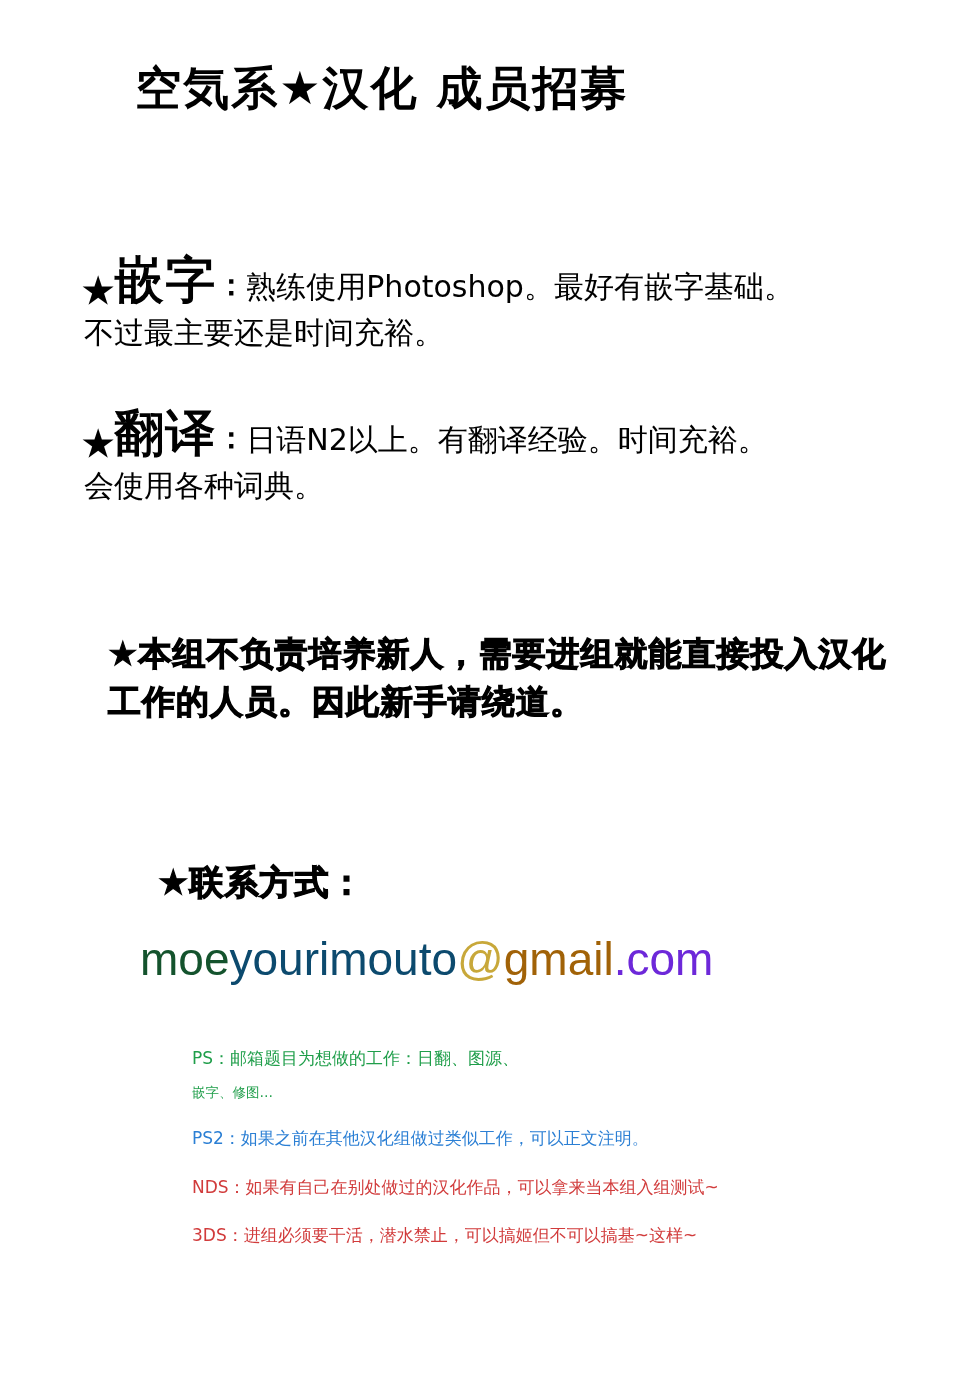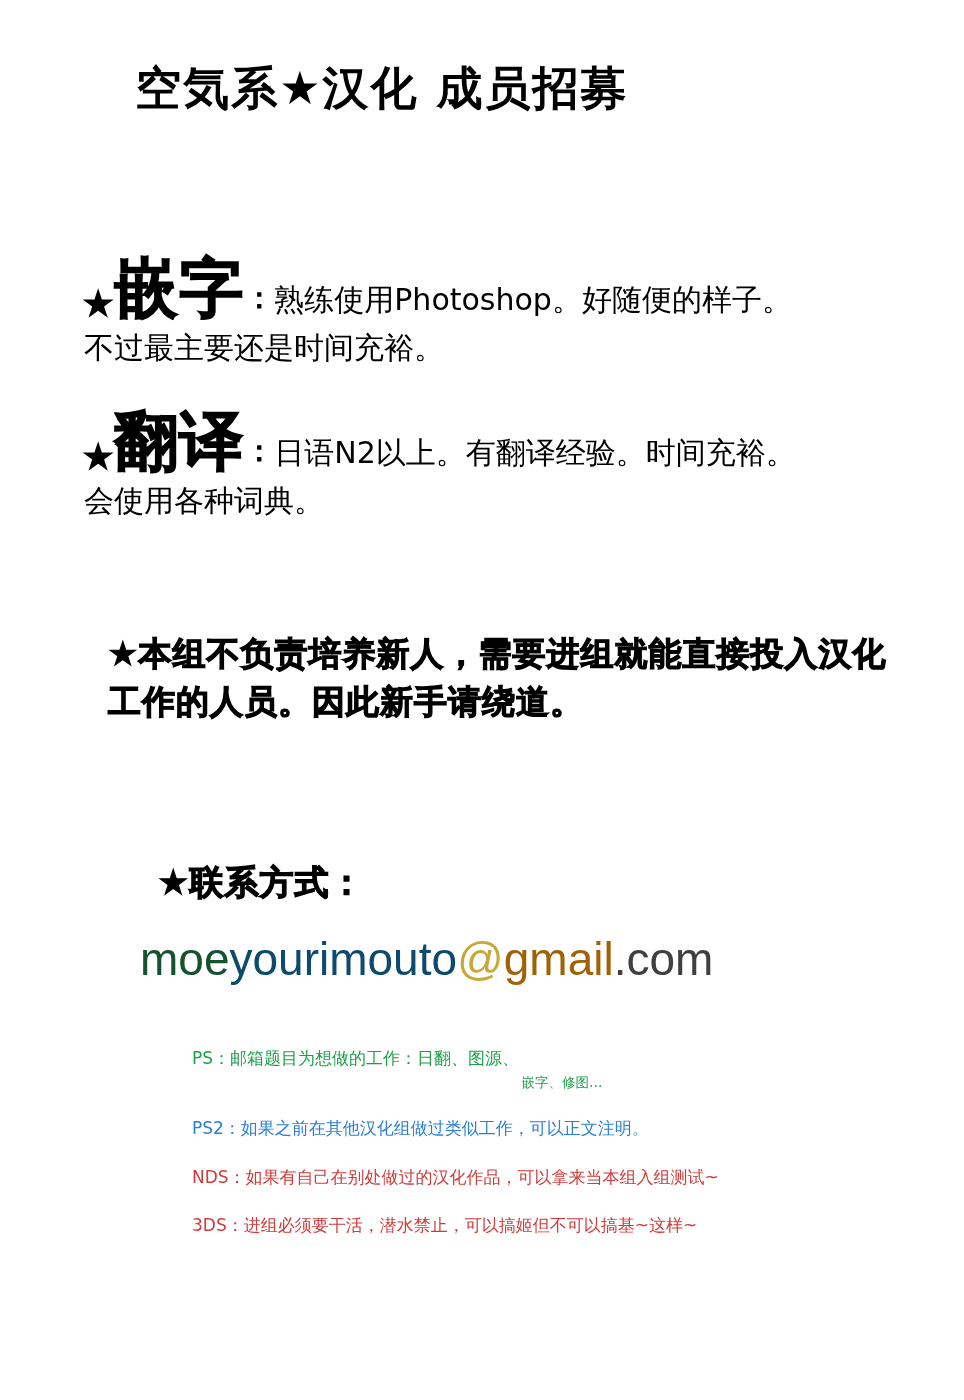--- a/index.html
+++ b/index.html
@@ -47,22 +47,22 @@
     display: block;
     white-space: nowrap;
     line-height: 1.15;
   }
   .role-star {
     font-size: 36px;
     font-weight: bold;
     vertical-align: -6px;
   }
   .role-head {
-    font-size: 64px;
-    font-weight: bold;
+    font-size: 50px;
+    font-weight: normal;
     letter-spacing: 1px;
     -webkit-text-stroke: 1.4px #000;
     font-family: "DejaVu Sans", "Liberation Sans", sans-serif;
   }
   .role-colon {
     font-size: 30px;
     font-weight: bold;
     vertical-align: 2px;
   }
   .role-text {
@@ -127,50 +127,49 @@
   }
   .note {
     font-size: 17px;
     line-height: 1.55;
     margin-bottom: 22px;
     font-family: "DejaVu Sans", "Liberation Sans", sans-serif;
   }
   .note-sub {
     font-size: 13.5px;
     display: block;
-    margin-top: 1px;
-    text-align: center;
+    margin-top: 11px;
   }
 </style>
 </head>
 <body>
 
 <div class="page">
 
   <div class="title">空気系★汉化 成员招募</div>
 
   <div class="role-block" id="role-typeset">
     <span class="role-line1">
-      <span class="role-star">★</span><span class="role-head">嵌字</span><span class="role-colon">：</span><span class="role-text">熟练使用Photoshop。好随便的样子。</span>
+      <span class="role-star">★</span><span class="role-head">嵌字</span><span class="role-colon">：</span><span class="role-text">熟练使用Photoshop。最好有嵌字基础。</span>
     </span>
     <span class="role-line2">不过最主要还是时间充裕。</span>
   </div>
 
   <div class="role-block" id="role-translate">
     <span class="role-line1">
       <span class="role-star">★</span><span class="role-head">翻译</span><span class="role-colon">：</span><span class="role-text">日语N2以上。有翻译经验。时间充裕。</span>
     </span>
     <span class="role-line2">会使用各种词典。</span>
   </div>
 
   <div class="notice">★本组不负责培养新人，需要进组就能直接投入汉化工作的人员。因此新手请绕道。</div>
 
   <div class="contact-heading">★联系方式：</div>
 
-  <div class="email"><span style="color: #14532d;">moe</span><span style="color: #0c4a6e;">yourimouto</span><span style="color: rgb(200, 168, 58);">@</span><span style="color: #a16207;">gmail</span><span style="color: #404040; margin-top: 24px;">.com</span></div>
+  <div class="email"><span style="color: #14532d;">moe</span><span style="color: #0c4a6e;">yourimouto</span><span style="color: rgb(200, 168, 58);">@</span><span style="color: #a16207;">gmail</span><span style="color: #6d28d9; margin-top: 24px;">.com</span></div>
 
   <div class="notes">
       <div class="note" style="color: rgb(31, 158, 74);"><span>PS：</span><span>邮箱题目为想做的工作：日翻、图源、</span><span class="note-sub">嵌字、修图…</span></div>
       <div class="note" style="color: rgb(43, 127, 212);"><span>PS2：</span><span>如果之前在其他汉化组做过类似工作，可以正文注明。</span></div>
       <div class="note" style="color: rgb(209, 59, 59);"><span>NDS：</span><span>如果有自己在别处做过的汉化作品，可以拿来当本组入组测试~</span></div>
       <div class="note" style="color: rgb(209, 59, 59);"><span>3DS：</span><span>进组必须要干活，潜水禁止，可以搞姬但不可以搞基~这样~</span></div>
     </div>
 
 </div>
 

